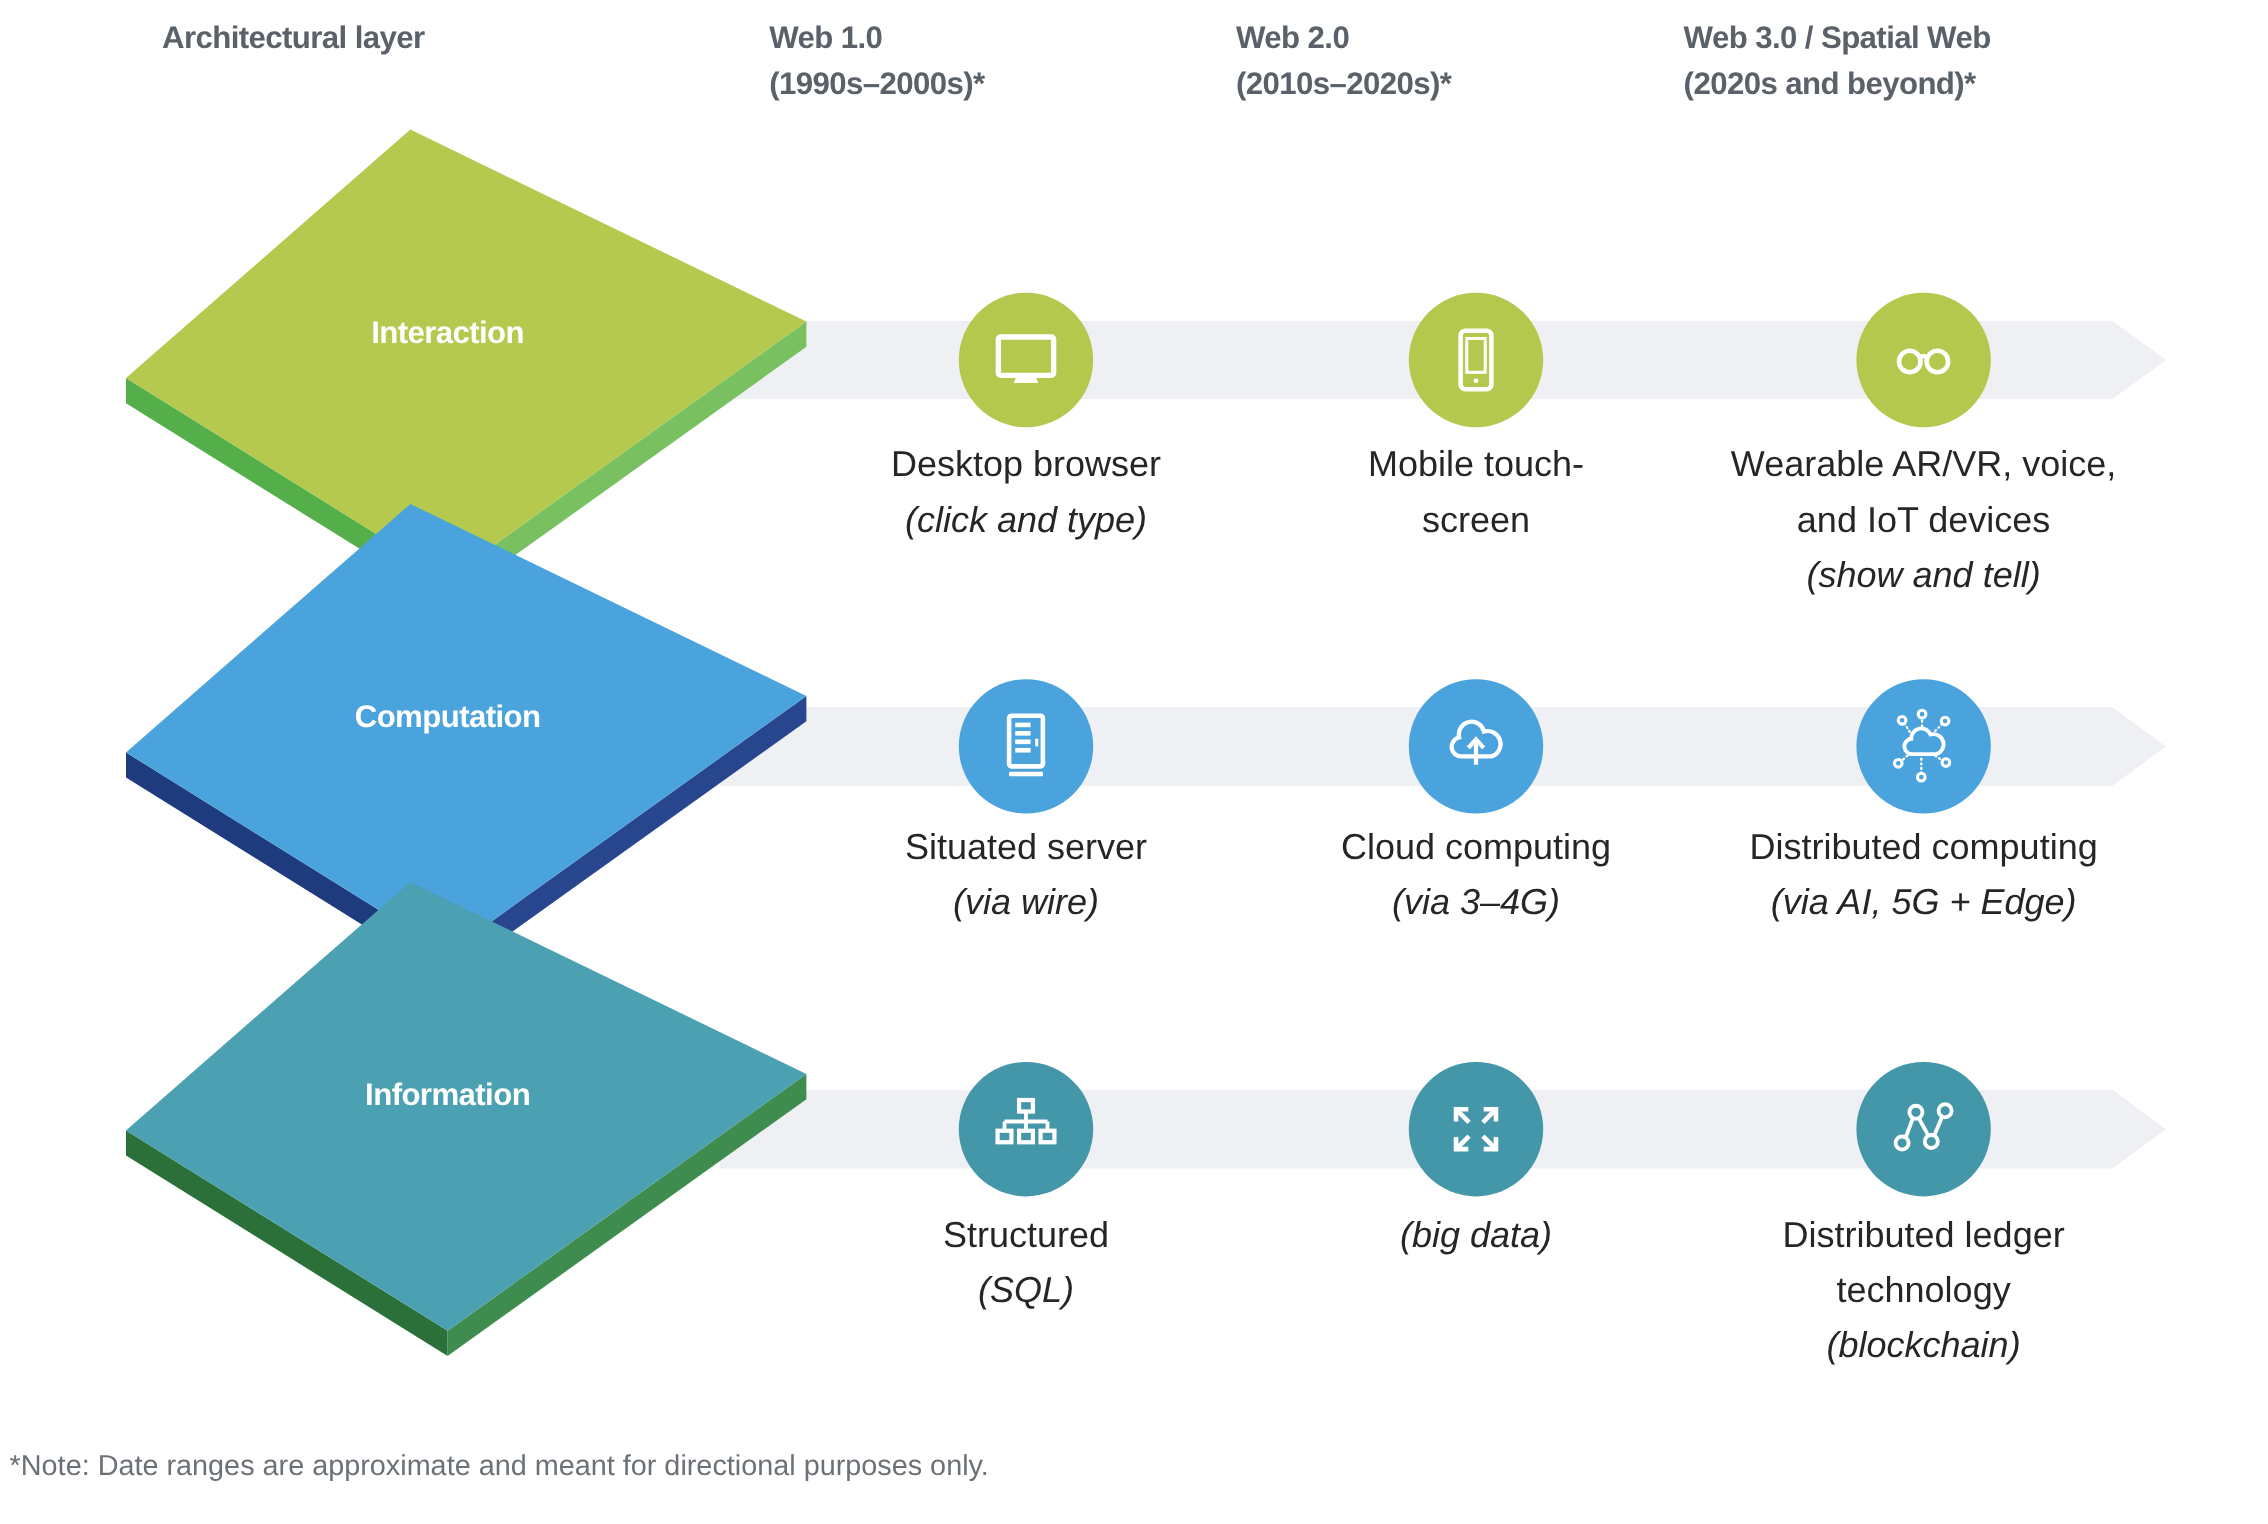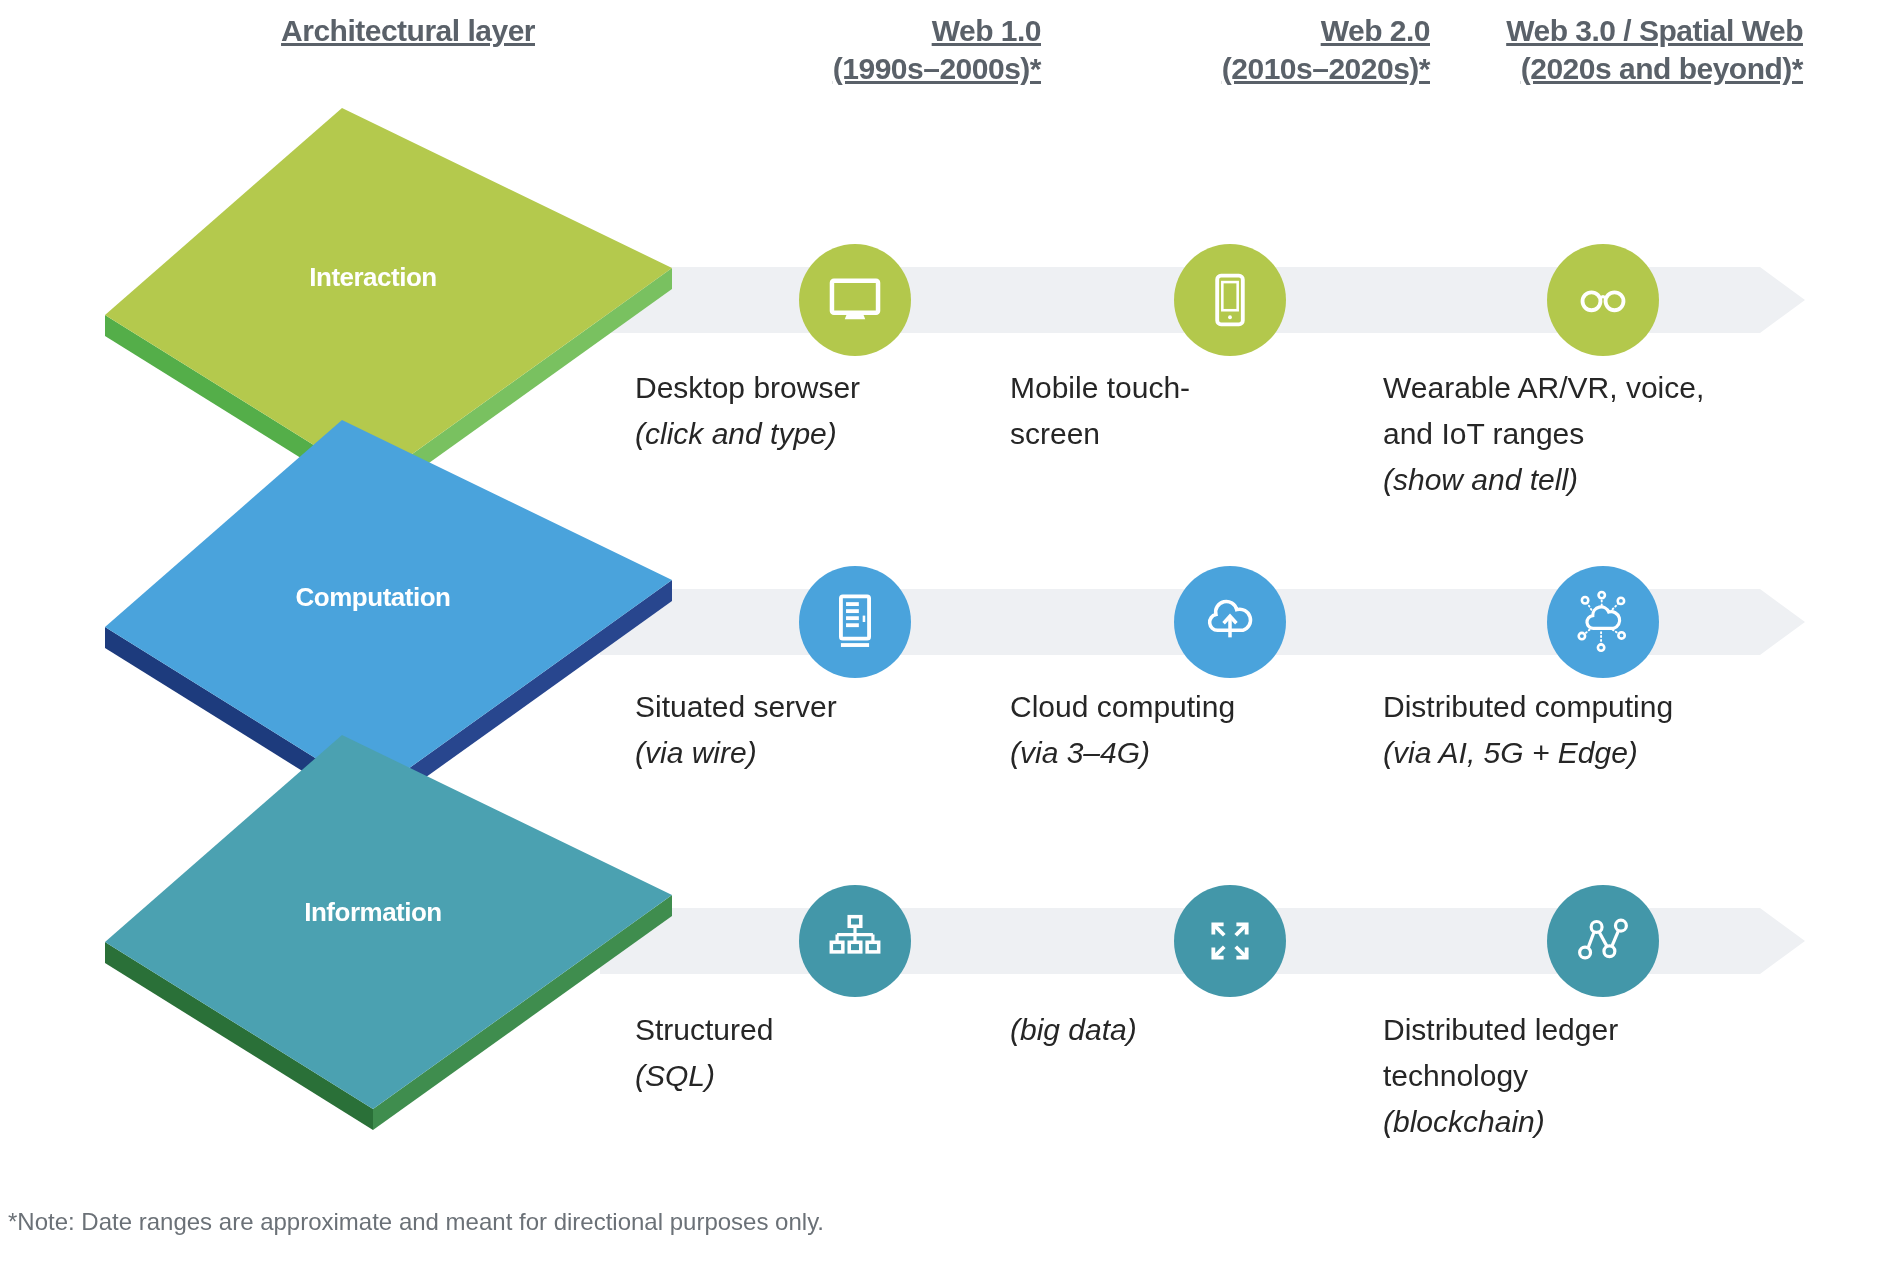--- a/index.html
+++ b/index.html
@@ -2,22 +2,22 @@
 <html><head>
 <meta charset="utf-8">
 <style>
   html,body{margin:0;padding:0;background:#ffffff;}
   #stage{
     position:relative;width:1890px;height:1270px;background:#ffffff;overflow:hidden;
     font-family:"Liberation Sans", sans-serif;
   }
   
   .col-header{
-    position:absolute;top:12px;width:400px;text-align:right;
-    font-size:30px;font-weight:700;line-height:38px;color:#5a6169;letter-spacing:-0.5px;text-decoration:underline;
+    position:absolute;top:12px;width:400px;text-align:left;
+    font-size:26px;font-weight:700;line-height:38px;color:#5a6169;letter-spacing:-0.5px;
   }
   
   .band{
     position:absolute;left:600px;width:1205px;height:66px;background:#eef0f3;z-index:1;
     clip-path:polygon(0 0, calc(100% - 45px) 0, 100% 50%, calc(100% - 45px) 100%, 0 100%);
   }
   .band.r1{top:267px}.band.r2{top:589px}.band.r3{top:908px}
   
   #diamond-svg{position:absolute;left:0;top:0;z-index:2;}
   .layer-label{
@@ -30,21 +30,21 @@
     position:absolute;width:112px;height:112px;border-radius:50%;z-index:3;
     display:flex;align-items:center;justify-content:center;
   }
   .icon-circle.green{background:#b3c84c}
   .icon-circle.blue{background:#4aa3dc}
   .icon-circle.teal{background:#4397a9}
   .icon-circle svg{width:64px;height:64px;display:block;}
   .ic{stroke:#ffffff;fill:none;}
   
   .cell-text{
-    position:absolute;width:440px;z-index:3;text-align:left;
+    position:absolute;width:440px;z-index:3;text-align:center;
     font-size:30px;line-height:46px;color:#262626;
   }
   .cell-text .detail{font-style:italic;}
   .c1{left:635px}.c2{left:1010px}.c3{left:1383px}
   .t1{top:365px}.t2{top:684px}.t3{top:1007px}
   
   .note{
     position:absolute;left:8px;top:1208px;width:1600px;
     font-size:24px;color:#6b7177;z-index:1;
   }
@@ -190,21 +190,21 @@
   <div class="cell-text c1 t1">
     <div>Desktop browser</div>
     <div class="detail">(click and type)</div>
   </div>
   <div class="cell-text c2 t1">
     <div>Mobile touch-</div>
     <div>screen</div>
   </div>
   <div class="cell-text c3 t1">
     <div>Wearable AR/VR, voice,</div>
-    <div>and IoT ranges</div>
+    <div>and IoT devices</div>
     <div class="detail">(show and tell)</div>
   </div>
 
   <div class="cell-text c1 t2">
     <div>Situated server</div>
     <div class="detail">(via wire)</div>
   </div>
   <div class="cell-text c2 t2">
     <div>Cloud computing</div>
     <div class="detail">(via 3–4G)</div>

